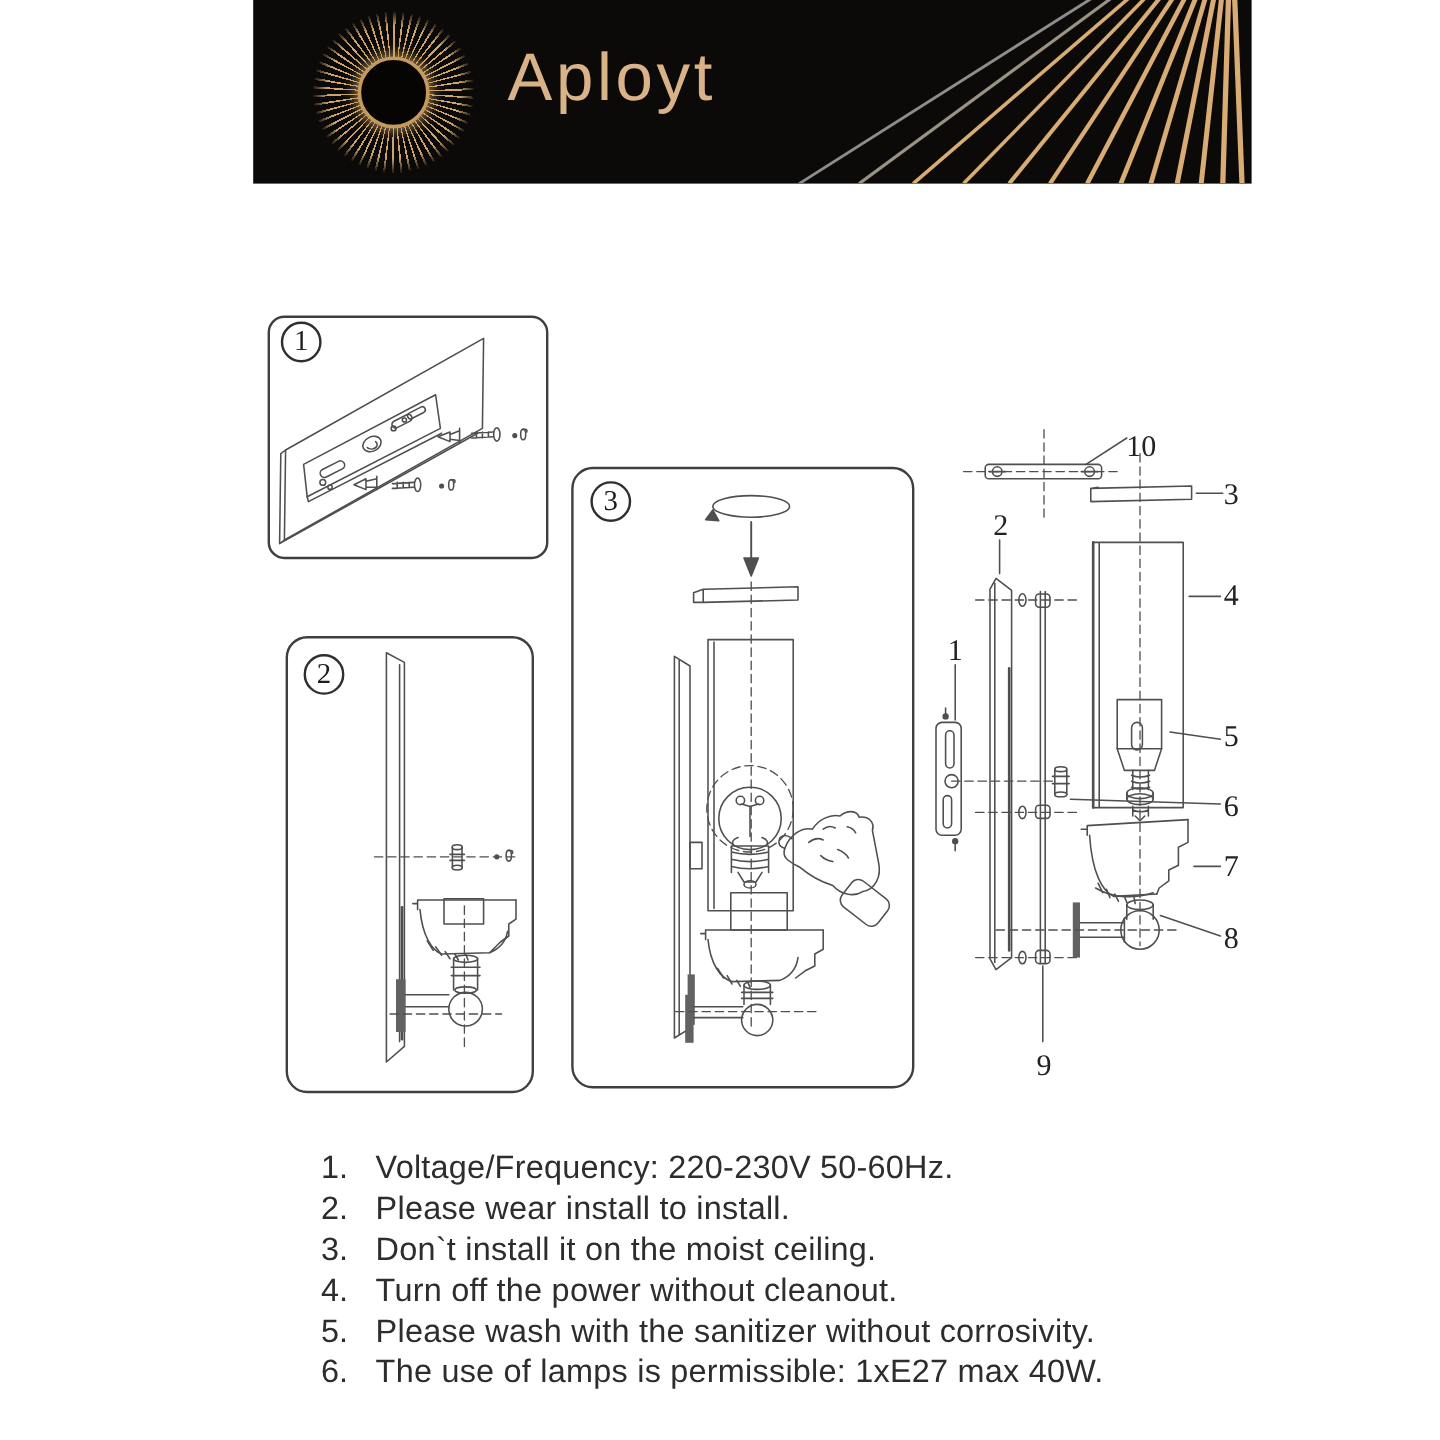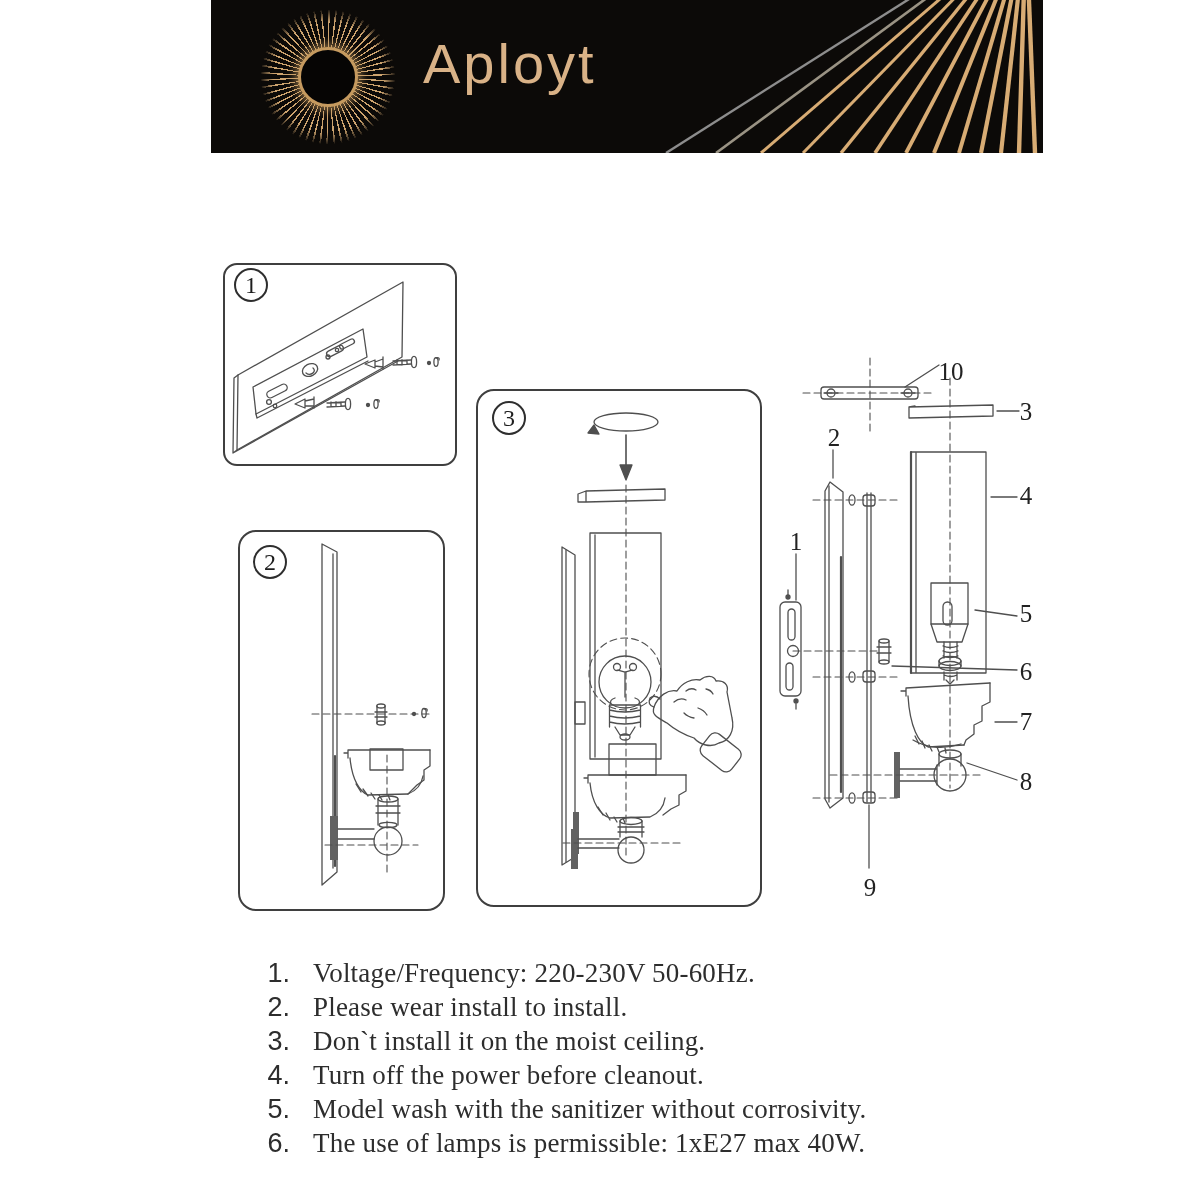--- a/index.html
+++ b/index.html
@@ -37,21 +37,21 @@
   .draw{stroke:#4f4f4f;fill:none;stroke-width:1.3px;stroke-linecap:round;stroke-linejoin:round;}
   .thick{stroke-width:2.2px;}
   .dash{stroke-dasharray:7 4;stroke-width:1.1px;}
   .fillg{fill:#626262;stroke:none;}
   .exploded{position:absolute;left:735px;top:350px;}
   svg text.plabel{font-family:"Liberation Serif",serif;font-size:25px;fill:#222;stroke:none;text-anchor:middle;}
   
   .instructions{position:absolute;left:0;top:956px;width:1200px;color:#2d2d2d;}
   .irow{display:flex;height:34px;line-height:34px;font-size:27px;}
   .inum{width:262px;text-align:right;flex:0 0 262px;}
-  .itext{margin-left:23px;letter-spacing:.2px;font-family:Liberation Serif, serif;}
+  .itext{margin-left:23px;letter-spacing:.2px;}
 </style>
 </head>
 <body>
 
 <div class="page">
 
   <div class="banner">
     <svg class="rays" viewBox="0 0 832 153">
       <g stroke-width="3" fill="none">
         <line x1="815" y1="-75" x2="455" y2="153" stroke="#8d8d8d" stroke-width="2.4"></line>
@@ -292,25 +292,25 @@
     <div class="irow">
       <div class="inum">2.</div>
       <div class="itext">Please wear install to install.</div>
     </div>
     <div class="irow">
       <div class="inum">3.</div>
       <div class="itext">Don`t install it on the moist ceiling.</div>
     </div>
     <div class="irow">
       <div class="inum">4.</div>
-      <div class="itext">Turn off the power before cleanout.</div>
+      <div class="itext">Turn off the power without cleanout.</div>
     </div>
     <div class="irow">
       <div class="inum">5.</div>
-      <div class="itext">Model wash with the sanitizer without corrosivity.</div>
+      <div class="itext">Please wash with the sanitizer without corrosivity.</div>
     </div>
     <div class="irow">
       <div class="inum">6.</div>
       <div class="itext">The use of lamps is permissible: 1xE27 max 40W.</div>
     </div>
   </div>
 
 </div>
 
 </body></html>

